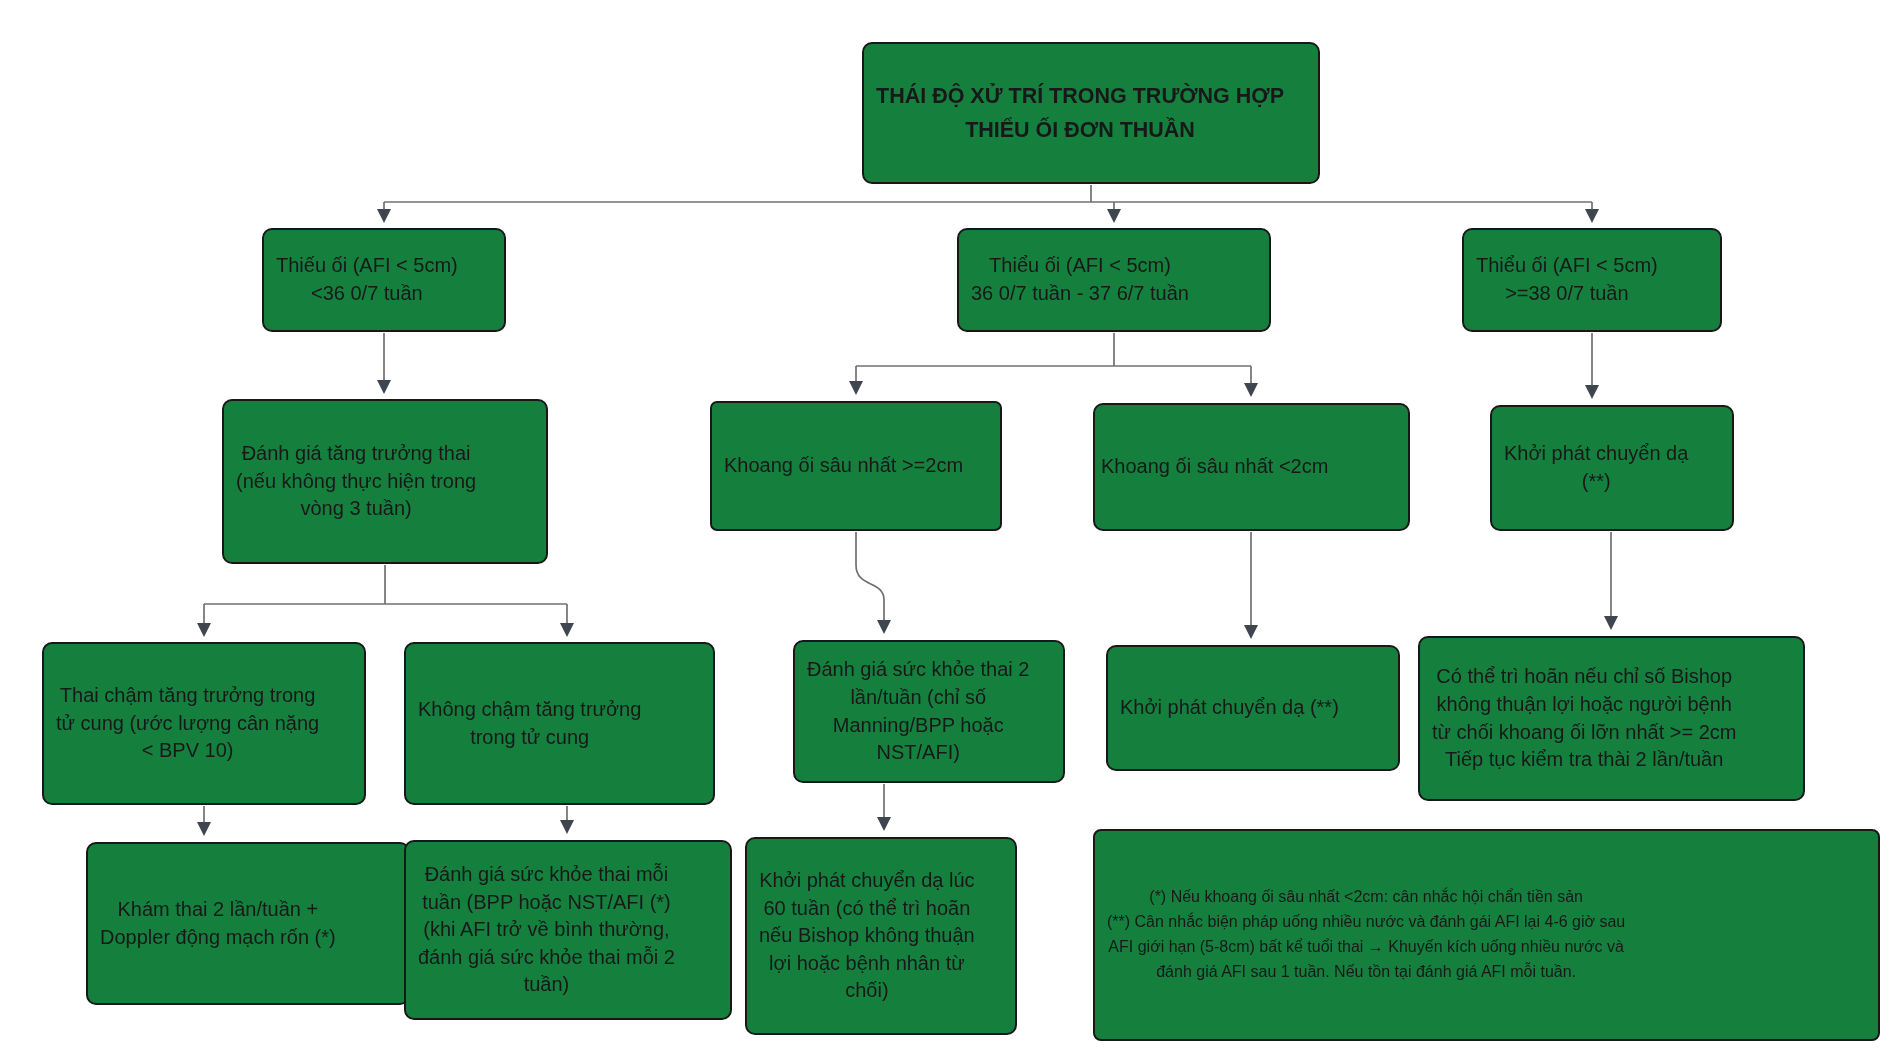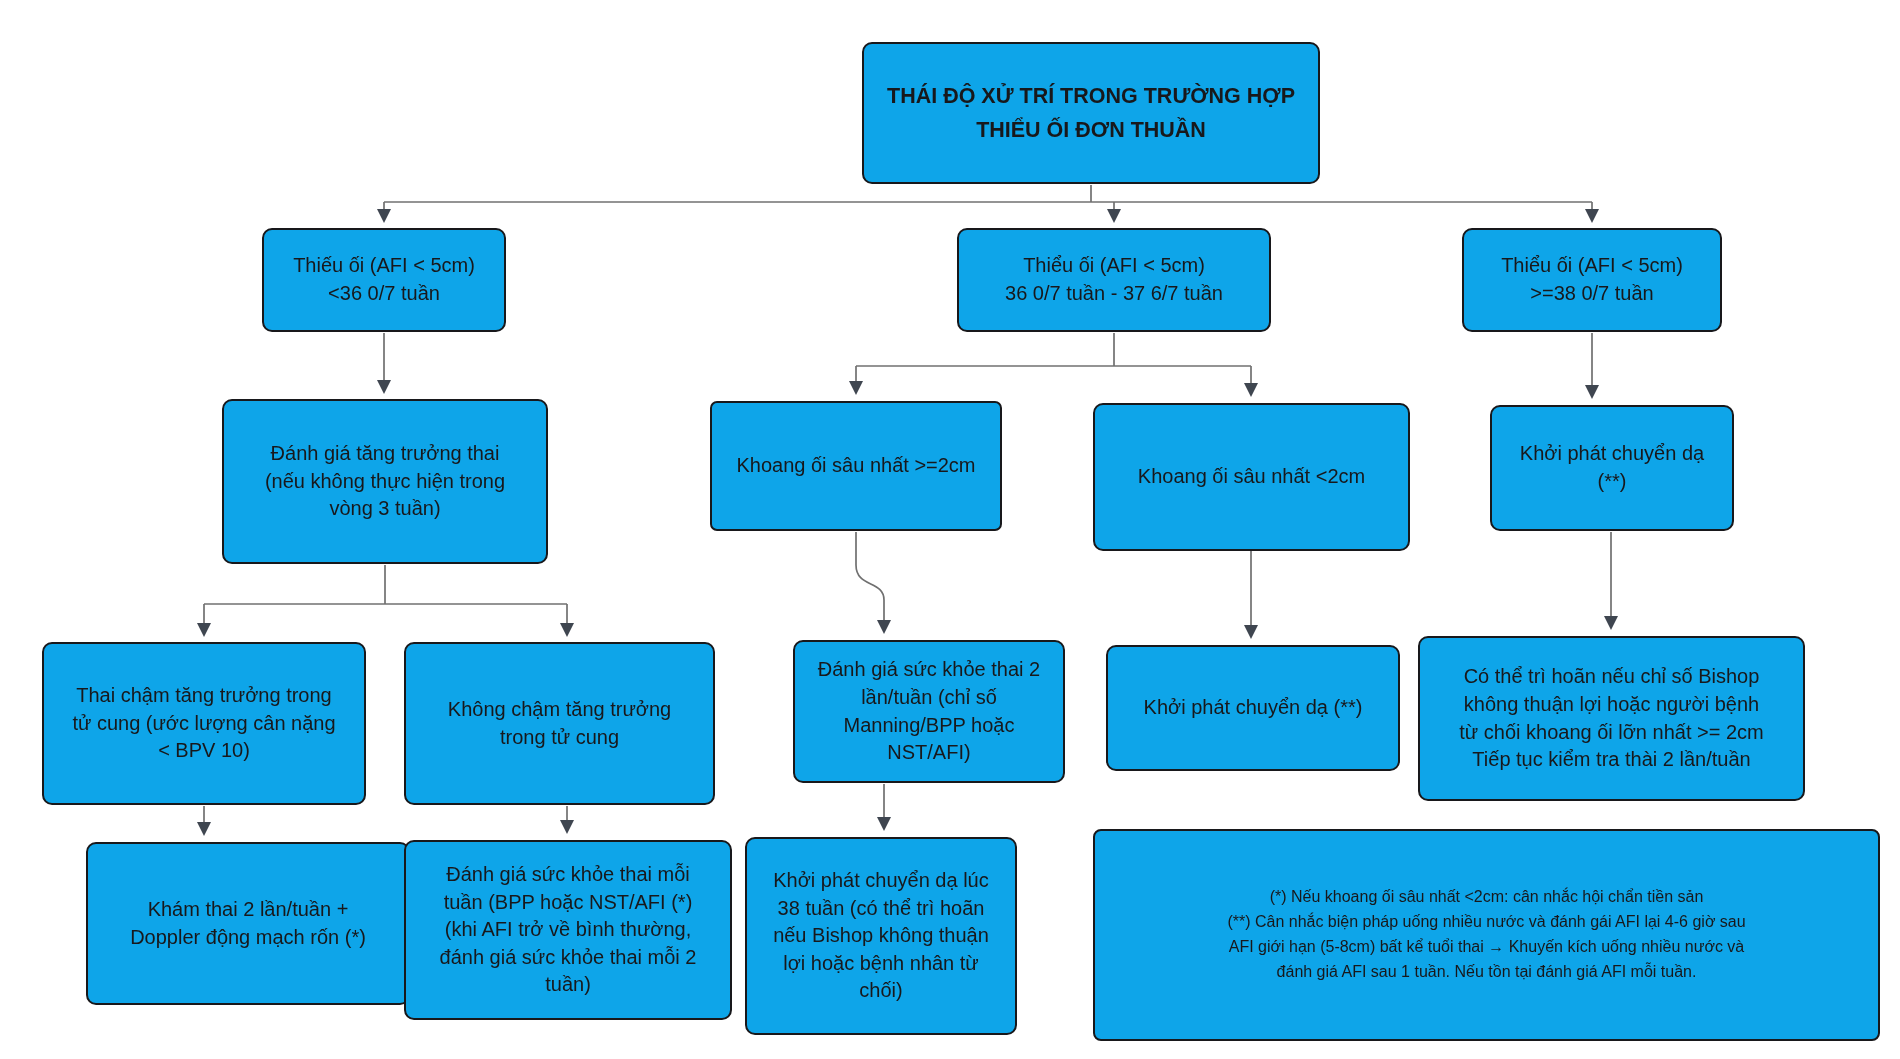--- a/index.html
+++ b/index.html
@@ -10,38 +10,38 @@
     font-family:"Liberation Sans","DejaVu Sans",sans-serif;
     color:#18181b;
     overflow:hidden;
   }
   #connectors{position:absolute;left:0;top:0;width:1900px;height:1059px;pointer-events:none;}
   .node{
     position:absolute;
     box-sizing:border-box;
     border:2.5px solid #18181b;
     border-radius:10px;
-    background:#0ea5e9;
-    display:flex;align-items:center;justify-content:center;
+    background:#15803d;
+    display:flex;align-items:center;justify-content:flex-start;
     text-align:center;
     font-size:20px;line-height:1.38;
     padding:8px 12px;
   }
   .node span{white-space:pre-line;}
   .title{font-weight:700;font-size:21.5px;line-height:1.6;}
   .note{border-width:2px;border-radius:8px;font-size:16px;line-height:1.55;}
 
   
   .n-root        {left:862px;  top:42px;  width:458px; height:142px;}
   .n-b1          {left:262px;  top:228px; width:244px; height:104px;}
   .n-b2          {left:957px;  top:228px; width:314px; height:104px;}
   .n-b3          {left:1462px; top:228px; width:260px; height:104px;}
   .n-growth      {left:222px;  top:399px; width:326px; height:165px;}
   .n-mvp-ge2     {left:710px;  top:401px; width:292px; height:130px;border-radius:7px;}
-  .n-mvp-lt2     {left:1093px; top:403px; width:317px; height:148px;}
+  .n-mvp-lt2     {left:1093px; top:403px; width:317px; height:128px;padding-left:6px;}
   .n-iol-right   {left:1490px; top:405px; width:244px; height:126px;}
   .n-fgr         {left:42px;   top:642px; width:324px; height:163px;}
   .n-no-fgr      {left:404px;  top:642px; width:311px; height:163px;}
   .n-fetal2x     {left:745px;  top:640px; width:272px; height:143px;margin-left:48px;}
   .n-iol-mid     {left:1106px; top:645px; width:294px; height:126px;}
   .n-delay       {left:1418px; top:636px; width:387px; height:165px;}
   .n-visits      {left:42px;   top:842px; width:324px; height:163px;margin-left:44px;}
   .n-weekly      {left:404px;  top:840px; width:328px; height:180px;}
   .n-iol38       {left:745px;  top:837px; width:272px; height:198px;}
   .n-note        {left:1093px; top:829px; width:787px; height:212px;}
@@ -152,21 +152,21 @@
   </div>
   <div class="node n-weekly">
     <span>Đánh giá sức khỏe thai mỗi
 tuần (BPP hoặc NST/AFI (*)
 (khi AFI trở về bình thường,
 đánh giá sức khỏe thai mỗi 2
 tuần)</span>
   </div>
   <div class="node n-iol38">
     <span>Khởi phát chuyển dạ lúc
-38 tuần (có thể trì hoãn
+60 tuần (có thể trì hoãn
 nếu Bishop không thuận
 lợi hoặc bệnh nhân từ
 chối)</span>
   </div>
 
   <div class="node note n-note">
     <span>(*) Nếu khoang ối sâu nhất &lt;2cm: cân nhắc hội chẩn tiền sản
 (**) Cân nhắc biện pháp uống nhiều nước và đánh gái AFI lại 4-6 giờ sau
 AFI giới hạn (5-8cm) bất kể tuổi thai → Khuyến kích uống nhiều nước và
 đánh giá AFI sau 1 tuần. Nếu tồn tại đánh giá AFI mỗi tuần.</span>

